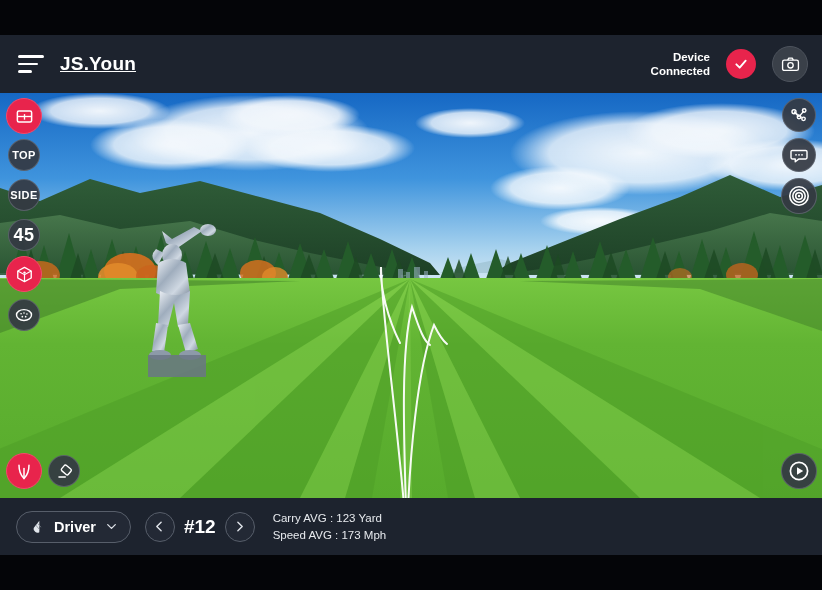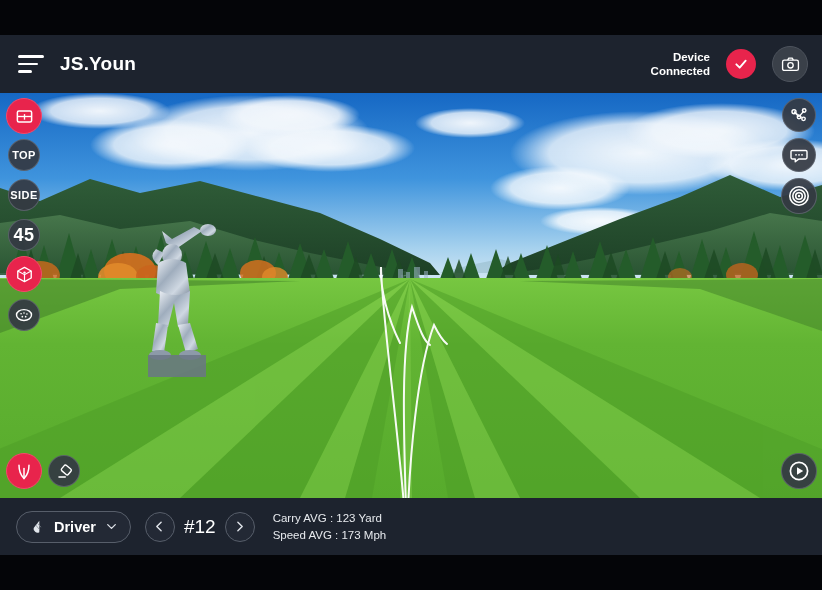--- a/index.html
+++ b/index.html
@@ -22,21 +22,21 @@
   .header {
     position: absolute; left: 0; top: 0; width: 822px; height: 58px;
     background: #1d232e; display: flex; align-items: center;
     padding: 0 14px 0 18px;
   }
   .hamburger { width: 26px; height: 18px; display: flex; flex-direction: column; justify-content: space-between; cursor: pointer; }
   .hamburger i { display: block; height: 2.6px; background: #fff; border-radius: 2px; }
   .hamburger i:nth-child(1) { width: 26px; }
   .hamburger i:nth-child(2) { width: 20px; }
   .hamburger i:nth-child(3) { width: 14px; }
-  .user-name { color: #fff; font-size: 19px; font-weight: bold; margin-left: 16px; letter-spacing: .2px; }
+  .user-name { color: #fff; font-size: 19px; font-weight: bold; margin-left: 16px; letter-spacing: .2px; text-decoration: underline; }
 
   .header-right { margin-left: auto; display: flex; align-items: center; gap: 16px; }
   .device-status { text-align: right; line-height: 1.25; color: #fff; font-size: 11.5px; font-weight: bold; }
   .status-check {
     width: 30px; height: 30px; border-radius: 50%;
     background: #e8244c; display: flex; align-items: center; justify-content: center;
   }
   .status-check svg { width: 16px; height: 16px; }
   .camera-btn {
     width: 36px; height: 36px; border-radius: 50%;
@@ -75,21 +75,21 @@
     border: 1px solid #575e6a; border-radius: 17px;
     background: #232935; cursor: pointer;
   }
   .club-select .club-name { color: #fff; font-size: 14.5px; font-weight: bold; }
   .chev { width: 13px; height: 13px; }
   .nav-btn {
     width: 30px; height: 30px; border-radius: 50%;
     border: 1px solid #575e6a; background: #232935;
     display: flex; align-items: center; justify-content: center; cursor: pointer;
   }
-  .shot-no { color: #fff; font-size: 19px; font-weight: normal; margin: 0 9px; }
+  .shot-no { color: #fff; font-size: 19px; font-weight: bold; margin: 0 9px; }
   .nav-group { display: flex; align-items: center; margin-left: 14px; }
   .avg-stats { margin-left: 18px; color: #e7eaee; font-size: 11.5px; line-height: 1.45; }
 </style>
 </head>
 <body>
 
 <div class="screen">
 
   <div class="letterbox-top"></div>
   <div class="letterbox-bottom"></div>

